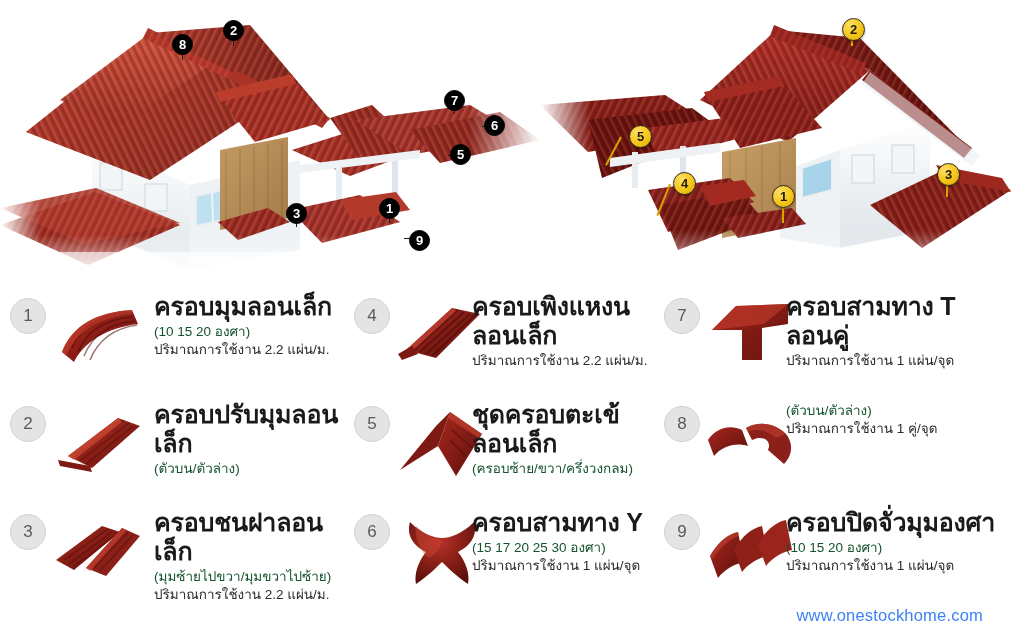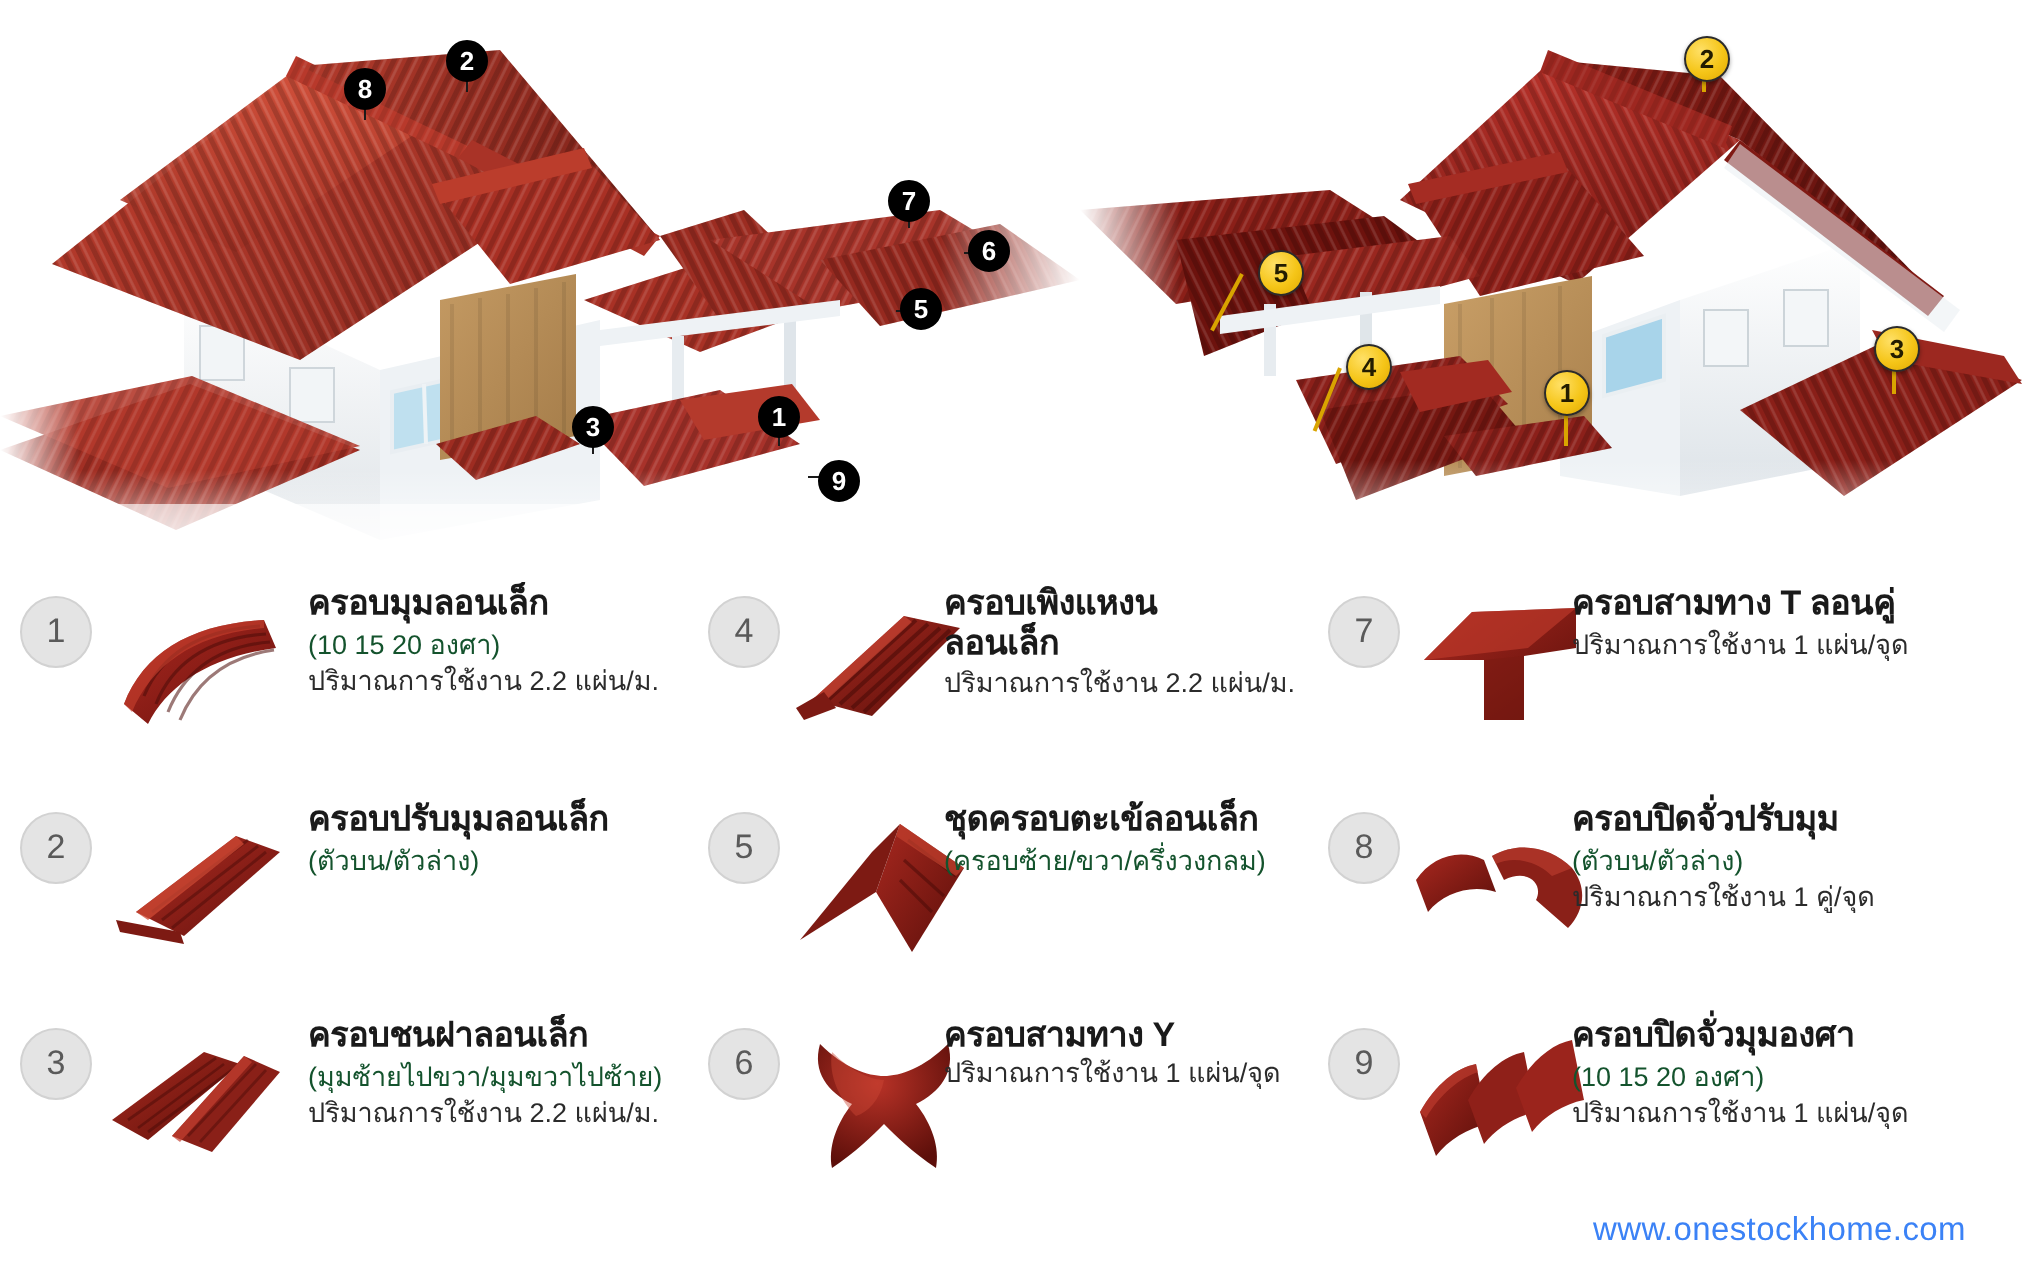--- a/index.html
+++ b/index.html
@@ -51,21 +51,21 @@
     font-size:17px; color:#5a5a5a; font-family:"Liberation Sans", sans-serif;
   }
   .thumb { position:absolute; left:44px; top:0px; width:100px; height:86px; }
   .thumb svg { display:block; width:100%; height:100%; }
   .texts { position:absolute; top:2px; }
   .col1 .texts { left:150px; width:194px; }
   .col2 .texts { left:124px; width:190px; }
   .col3 .texts { left:128px; width:222px; }
 
   .t-title {
-    font-size:17px; font-weight:bold; color:#1a1a1a;
+    font-size:25px; font-weight:bold; color:#1a1a1a;
     line-height:1.16; letter-spacing:-.2px; white-space:pre-line;
   }
   .t-sub { font-size:13.5px; color:#14532d; line-height:1.34; margin-top:2px; }
   .t-sub2 { font-size:13.5px; color:#2b2b2b; line-height:1.34; }
 
   .footer {
     position:absolute; right:28px; bottom:10px;
     font-size:16.5px; color:#3b82f6; letter-spacing:.2px;
     font-family:"Liberation Sans", sans-serif;
   }
@@ -457,20 +457,21 @@
             </defs>
           <path d="M18,16 C30,28 42,32 50,32 C58,32 70,28 82,16
                    C86,30 78,40 66,46 C74,56 78,68 76,78
                    C64,70 56,62 50,56 C44,62 36,70 24,78
                    C22,68 26,56 34,46 C22,40 14,30 18,16 Z" fill="url(#g6)"></path>
           <path d="M24,20 C34,30 44,34 50,34 C48,44 42,50 36,52 C28,44 22,32 24,20 Z" fill="#cc4736" opacity=".45"></path>
         </svg>
       </div>
       <div class="texts">
         <div class="t-title">ครอบสามทาง Y</div>
+        <div class="t-sub">(15 17 20 25 30 องศา)</div>
         <div class="t-sub2">ปริมาณการใช้งาน 1 แผ่น/จุด</div>
       </div>
     </div>
 
     <div class="legend-item col3 row1">
       <div class="num-circle">7</div>
       <div class="thumb">
         <svg viewBox="0 0 100 86">
           <defs>
               <linearGradient id="g7" x1="0" y1="0" x2="1" y2="1">
@@ -499,21 +500,20 @@
             <stop offset="0%" stop-color="#a8281f"></stop>
                 <stop offset="100%" stop-color="#5c0f0a"></stop>
               </linearGradient>
             </defs>
           <path d="M6,42 C14,30 28,26 40,32 L46,48 C34,44 20,48 12,58 Z" fill="url(#g8)"></path>
           <path d="M44,30 C58,22 74,26 84,36 C92,46 90,58 82,66 L66,52 C70,44 62,36 50,42 Z" fill="#8a2018"></path>
           <path d="M44,30 C58,22 74,26 84,36 L74,40 C66,32 54,30 46,34 Z" fill="#c04030" opacity=".6"></path>
         </svg>
       </div>
       <div class="texts">
-        <div class="t-title">ครอบปิดจั่วปรับมุม</div>
         <div class="t-sub">(ตัวบน/ตัวล่าง)</div>
         <div class="t-sub2">ปริมาณการใช้งาน 1 คู่/จุด</div>
       </div>
     </div>
 
     <div class="legend-item col3 row3">
       <div class="num-circle">9</div>
       <div class="thumb">
         <svg viewBox="0 0 100 86">
           <defs>

